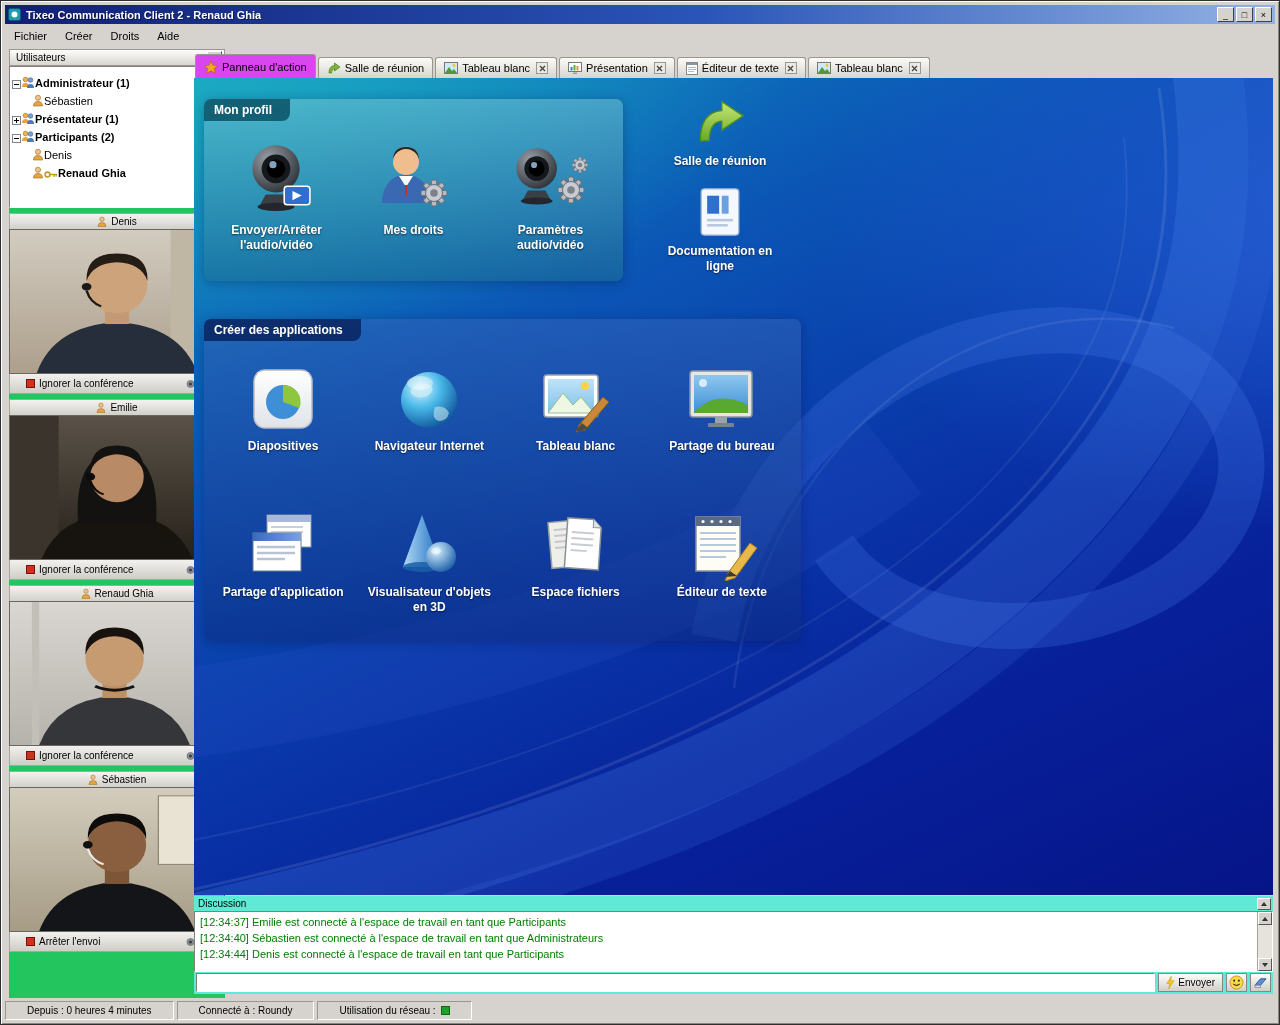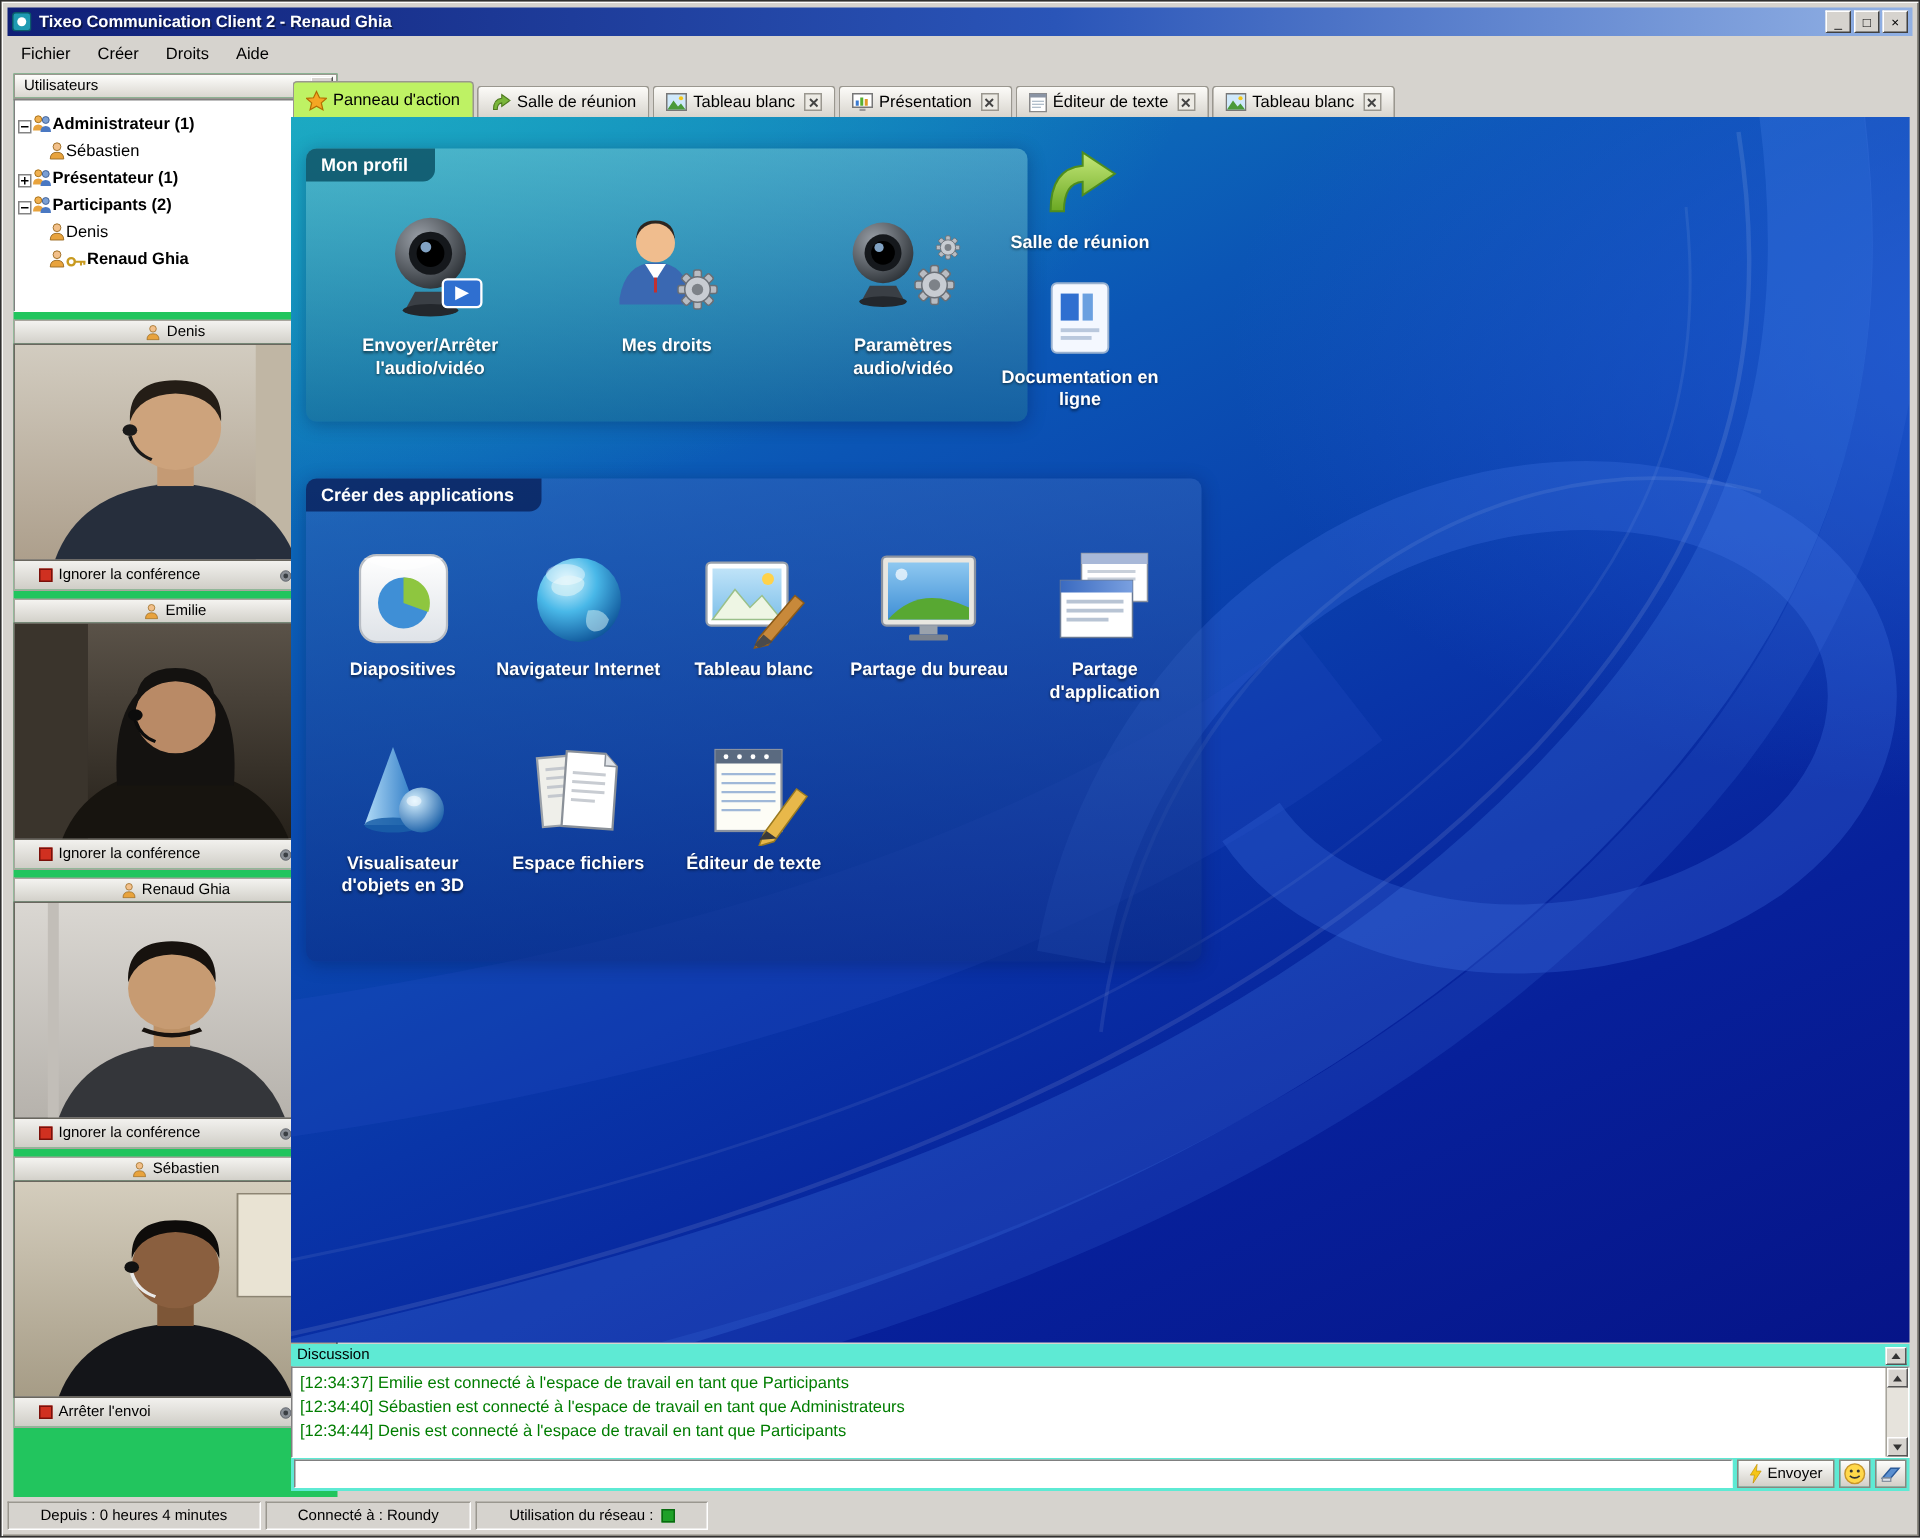--- a/index.html
+++ b/index.html
@@ -46,54 +46,54 @@
   .vaction { height:20px; background:linear-gradient(180deg,#f2f1ee,#cfcdc6); border:1px solid #a8a59d; border-top:none;
              display:flex; align-items:center; gap:4px; padding:0 16px; font-size:10px; }
   .redsq { width:9px; height:9px; background:#d03020; border:1px solid #7a100a; flex:0 0 auto; }
   .spacer { flex:1; }
   .dd-arrow { width:0; height:0; border-left:3px solid transparent; border-right:3px solid transparent; border-top:4px solid #444; }
 
   
   .tabbar { position:absolute; left:190px; top:52px; right:8px; height:25px; display:flex; align-items:flex-end; gap:2px; padding-left:4px; }
   .tab { height:21px; display:flex; align-items:center; gap:4px; padding:0 8px; font-size:11px; cursor:pointer;
          background:linear-gradient(180deg,#fcfbf8,#d8d5ce); border:1px solid #9a978f; border-bottom:none; border-radius:3px 3px 0 0; white-space:nowrap; }
-  .tab.active { height:24px; background:#bef264; }
+  .tab.active { height:24px; background:#d946ef; }
   .tab-close { width:12px; height:12px; margin-left:2px; border:1px solid #9a978f; background:#eceae4;
                display:flex; align-items:center; justify-content:center; cursor:pointer; }
 
   
   .canvas { position:absolute; left:193px; top:77px; width:1079px; height:817px; overflow:hidden;
             background:
               radial-gradient(1200px 620px at -5% -8%, rgba(32,178,195,.95) 0%, rgba(32,178,195,0) 55%),
               radial-gradient(900px 520px at 108% 18%, rgba(35,95,215,.8) 0%, rgba(35,95,215,0) 60%),
               linear-gradient(155deg, #0f8fc0 0%, #0b55b5 30%, #0935a8 55%, #07209a 75%, #061488 100%); }
   .swirls { position:absolute; inset:0; width:100%; height:100%; }
 
   .group-panel { position:absolute; border-radius:7px; box-shadow:0 2px 12px rgba(0,15,60,.3); }
-  .profile-panel { left:10px; top:21px; width:481px; height:182px;
+  .profile-panel { left:10px; top:21px; width:419px; height:182px;
                    background:linear-gradient(180deg, rgba(125,200,210,.48), rgba(30,110,145,.52)); }
   .apps-panel { left:10px; top:241px; width:597px; height:322px;
                 background:linear-gradient(180deg, rgba(50,100,185,.52), rgba(12,42,125,.5)); }
   .chip { position:absolute; left:0; top:0; color:#fff; font-size:12px; font-weight:bold;
           padding:4px 18px 4px 10px; border-radius:7px 0 8px 0; }
   .chip.teal { background:rgba(10,82,102,.85); }
   .chip.navy { background:rgba(10,38,98,.88);text-align:center; }
 
   .profile-items { display:flex; padding:30px 4px 0; }
   .big-item { width:33.33%; display:flex; flex-direction:column; align-items:center; cursor:pointer; }
   .big-item .ic, .app-item .ic { height:84px; display:flex; align-items:flex-end; justify-content:center; }
   .wlabel { margin-top:10px; color:#fff; font-weight:bold; font-size:12px; line-height:15px; text-align:center;
             max-width:128px; text-shadow:0 1px 2px rgba(0,0,0,.6); }
 
   .shortcut { position:absolute; width:132px; display:flex; flex-direction:column; align-items:center; cursor:pointer; }
   .shortcut.salle { left:460px; top:20px; }
   .shortcut.doc { left:460px; top:108px; }
   .shortcut .wlabel { margin-top:6px; }
 
-  .apps-grid { display:grid; grid-template-columns:repeat(5,1fr); padding:32px 6px 6px; row-gap:11px; }
+  .apps-grid { display:grid; grid-template-columns:repeat(4,1fr); padding:32px 6px 6px; row-gap:28px; }
   .app-item { display:flex; flex-direction:column; align-items:center; cursor:pointer; }
   .app-item .wlabel { margin-top:4px; min-height:30px; }
 
   
   .discussion { position:absolute; left:193px; top:895px; width:1079px; height:98px; background:#5eead4;
                 display:flex; flex-direction:column; }
   .disc-header { height:15px; display:flex; align-items:center; justify-content:space-between; font-size:10px; padding:0 2px 0 4px; }
   .disc-collapse { width:14px; height:12px; background:#d6d3ce; border:1px solid; border-color:#fff #555 #555 #fff;
                    display:flex; align-items:center; justify-content:center; cursor:pointer; }
   .tri-up { width:0; height:0; border-left:3px solid transparent; border-right:3px solid transparent; border-bottom:4px solid #333; }

